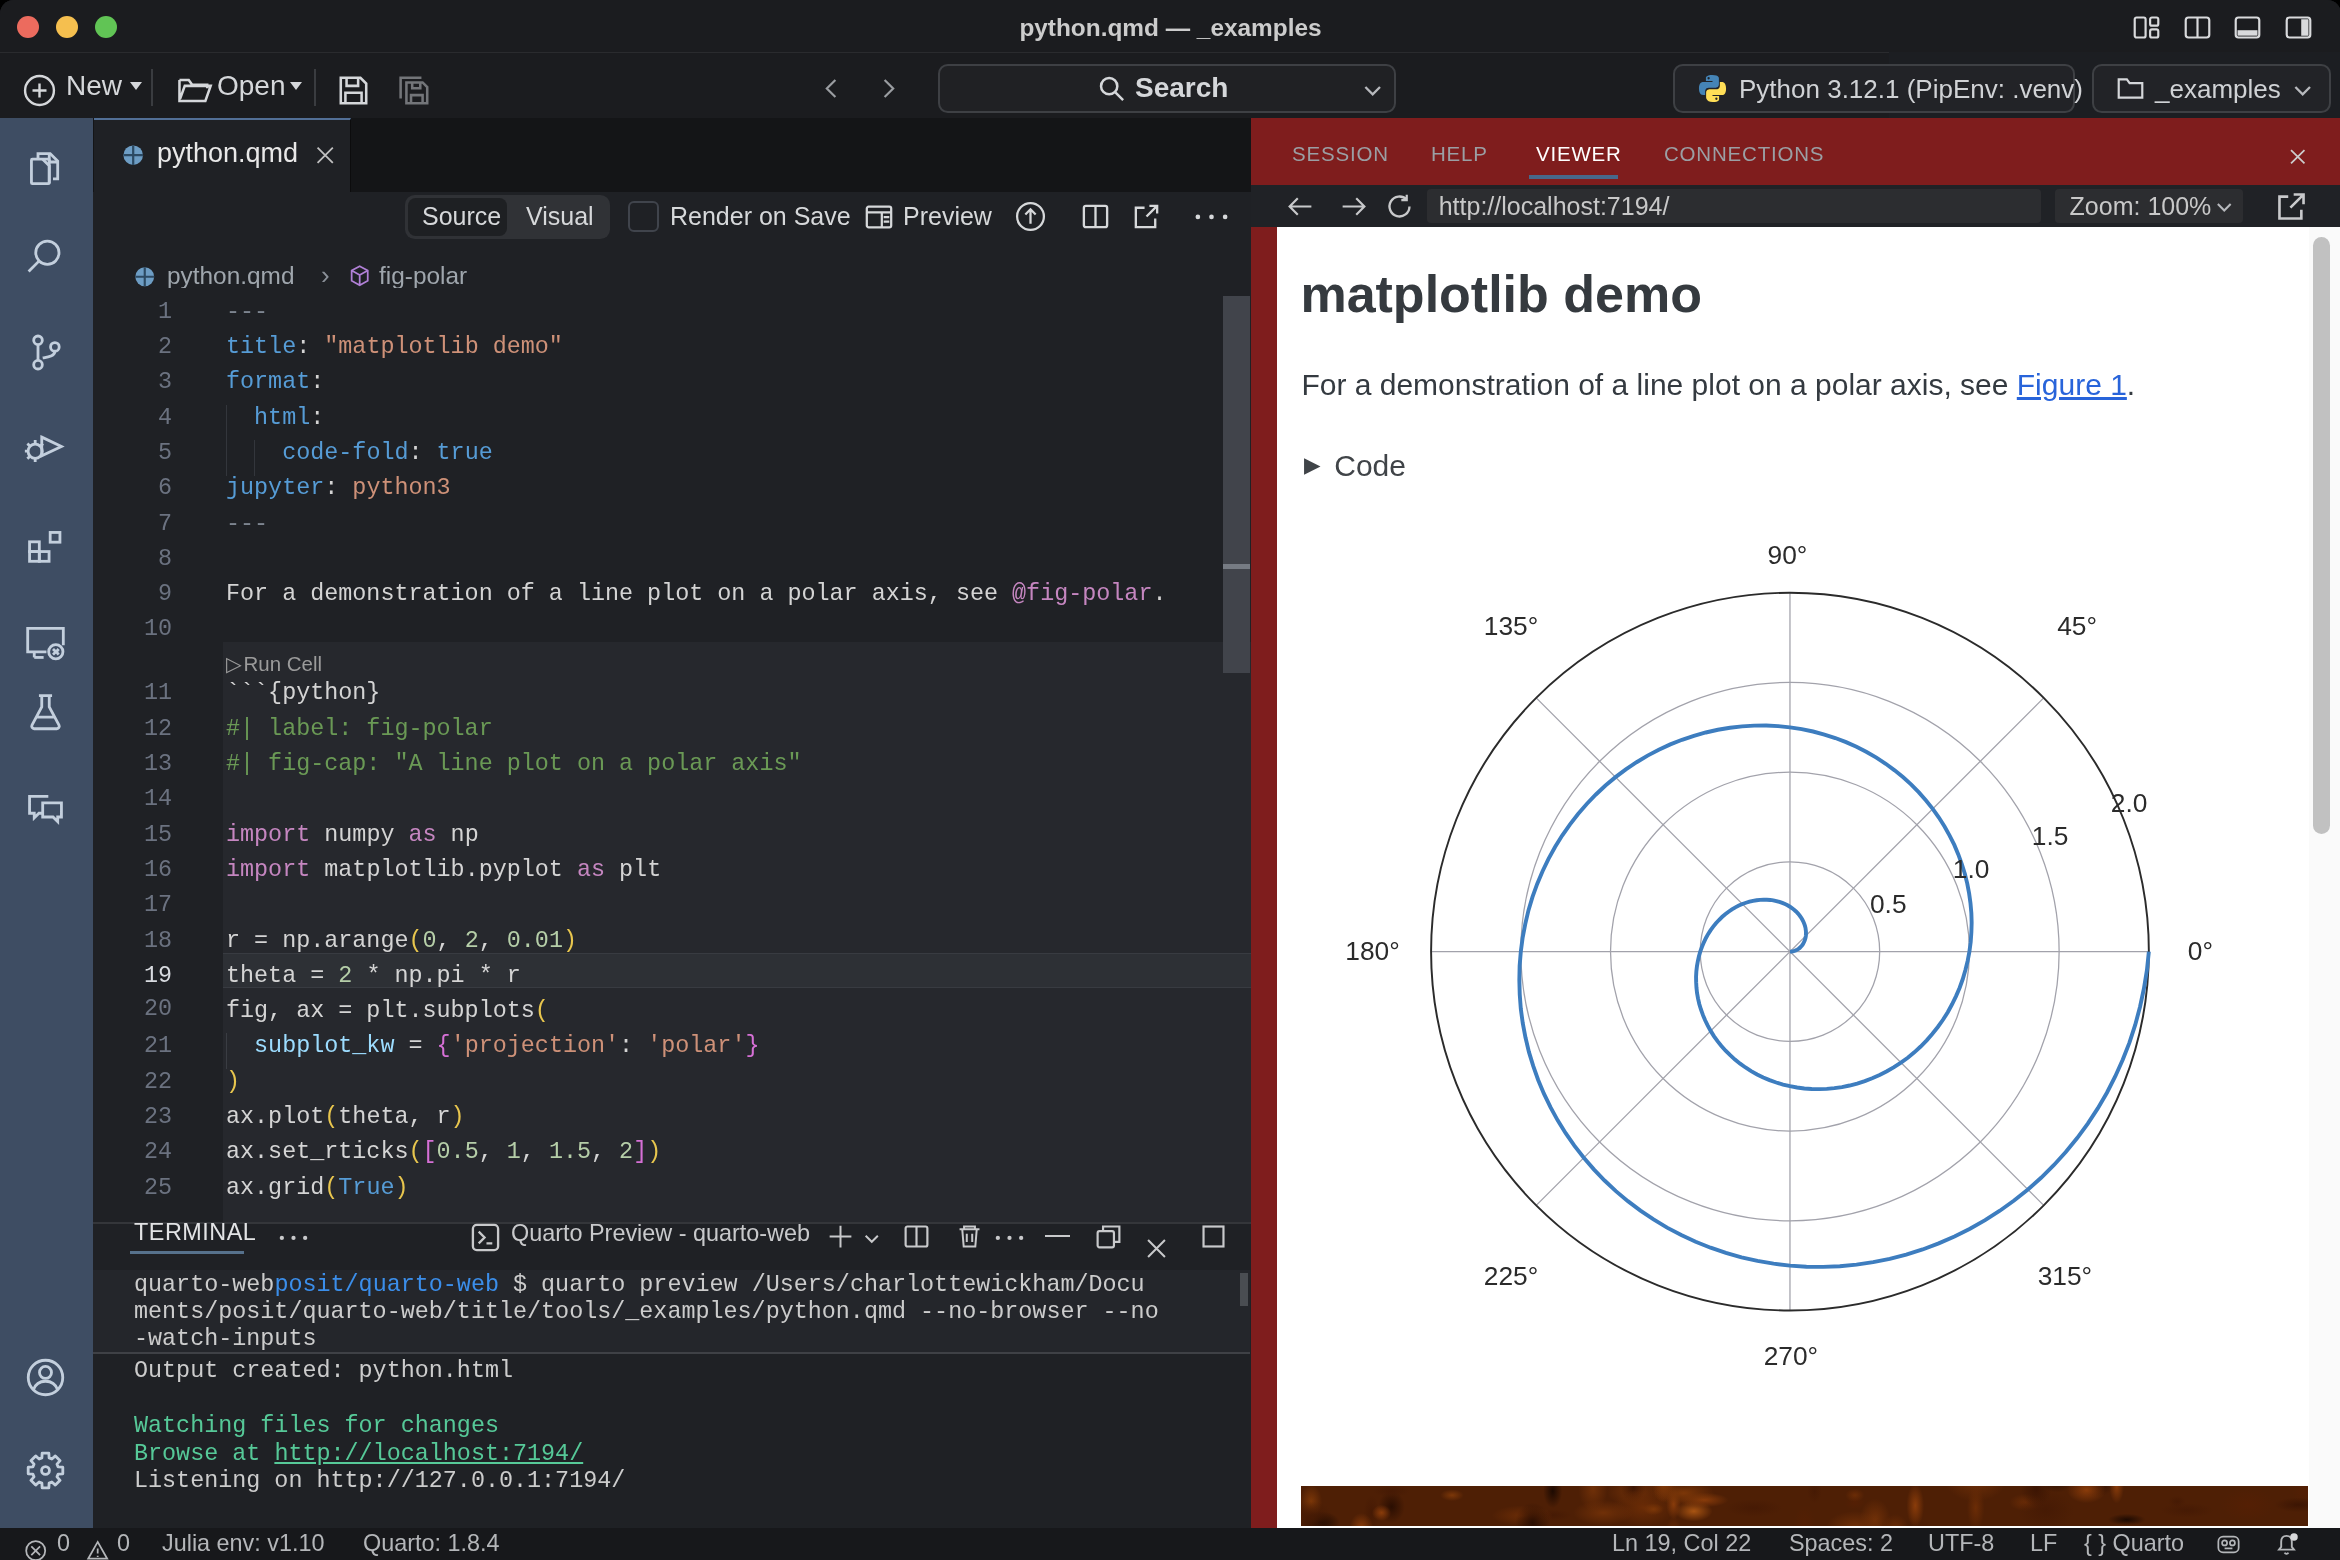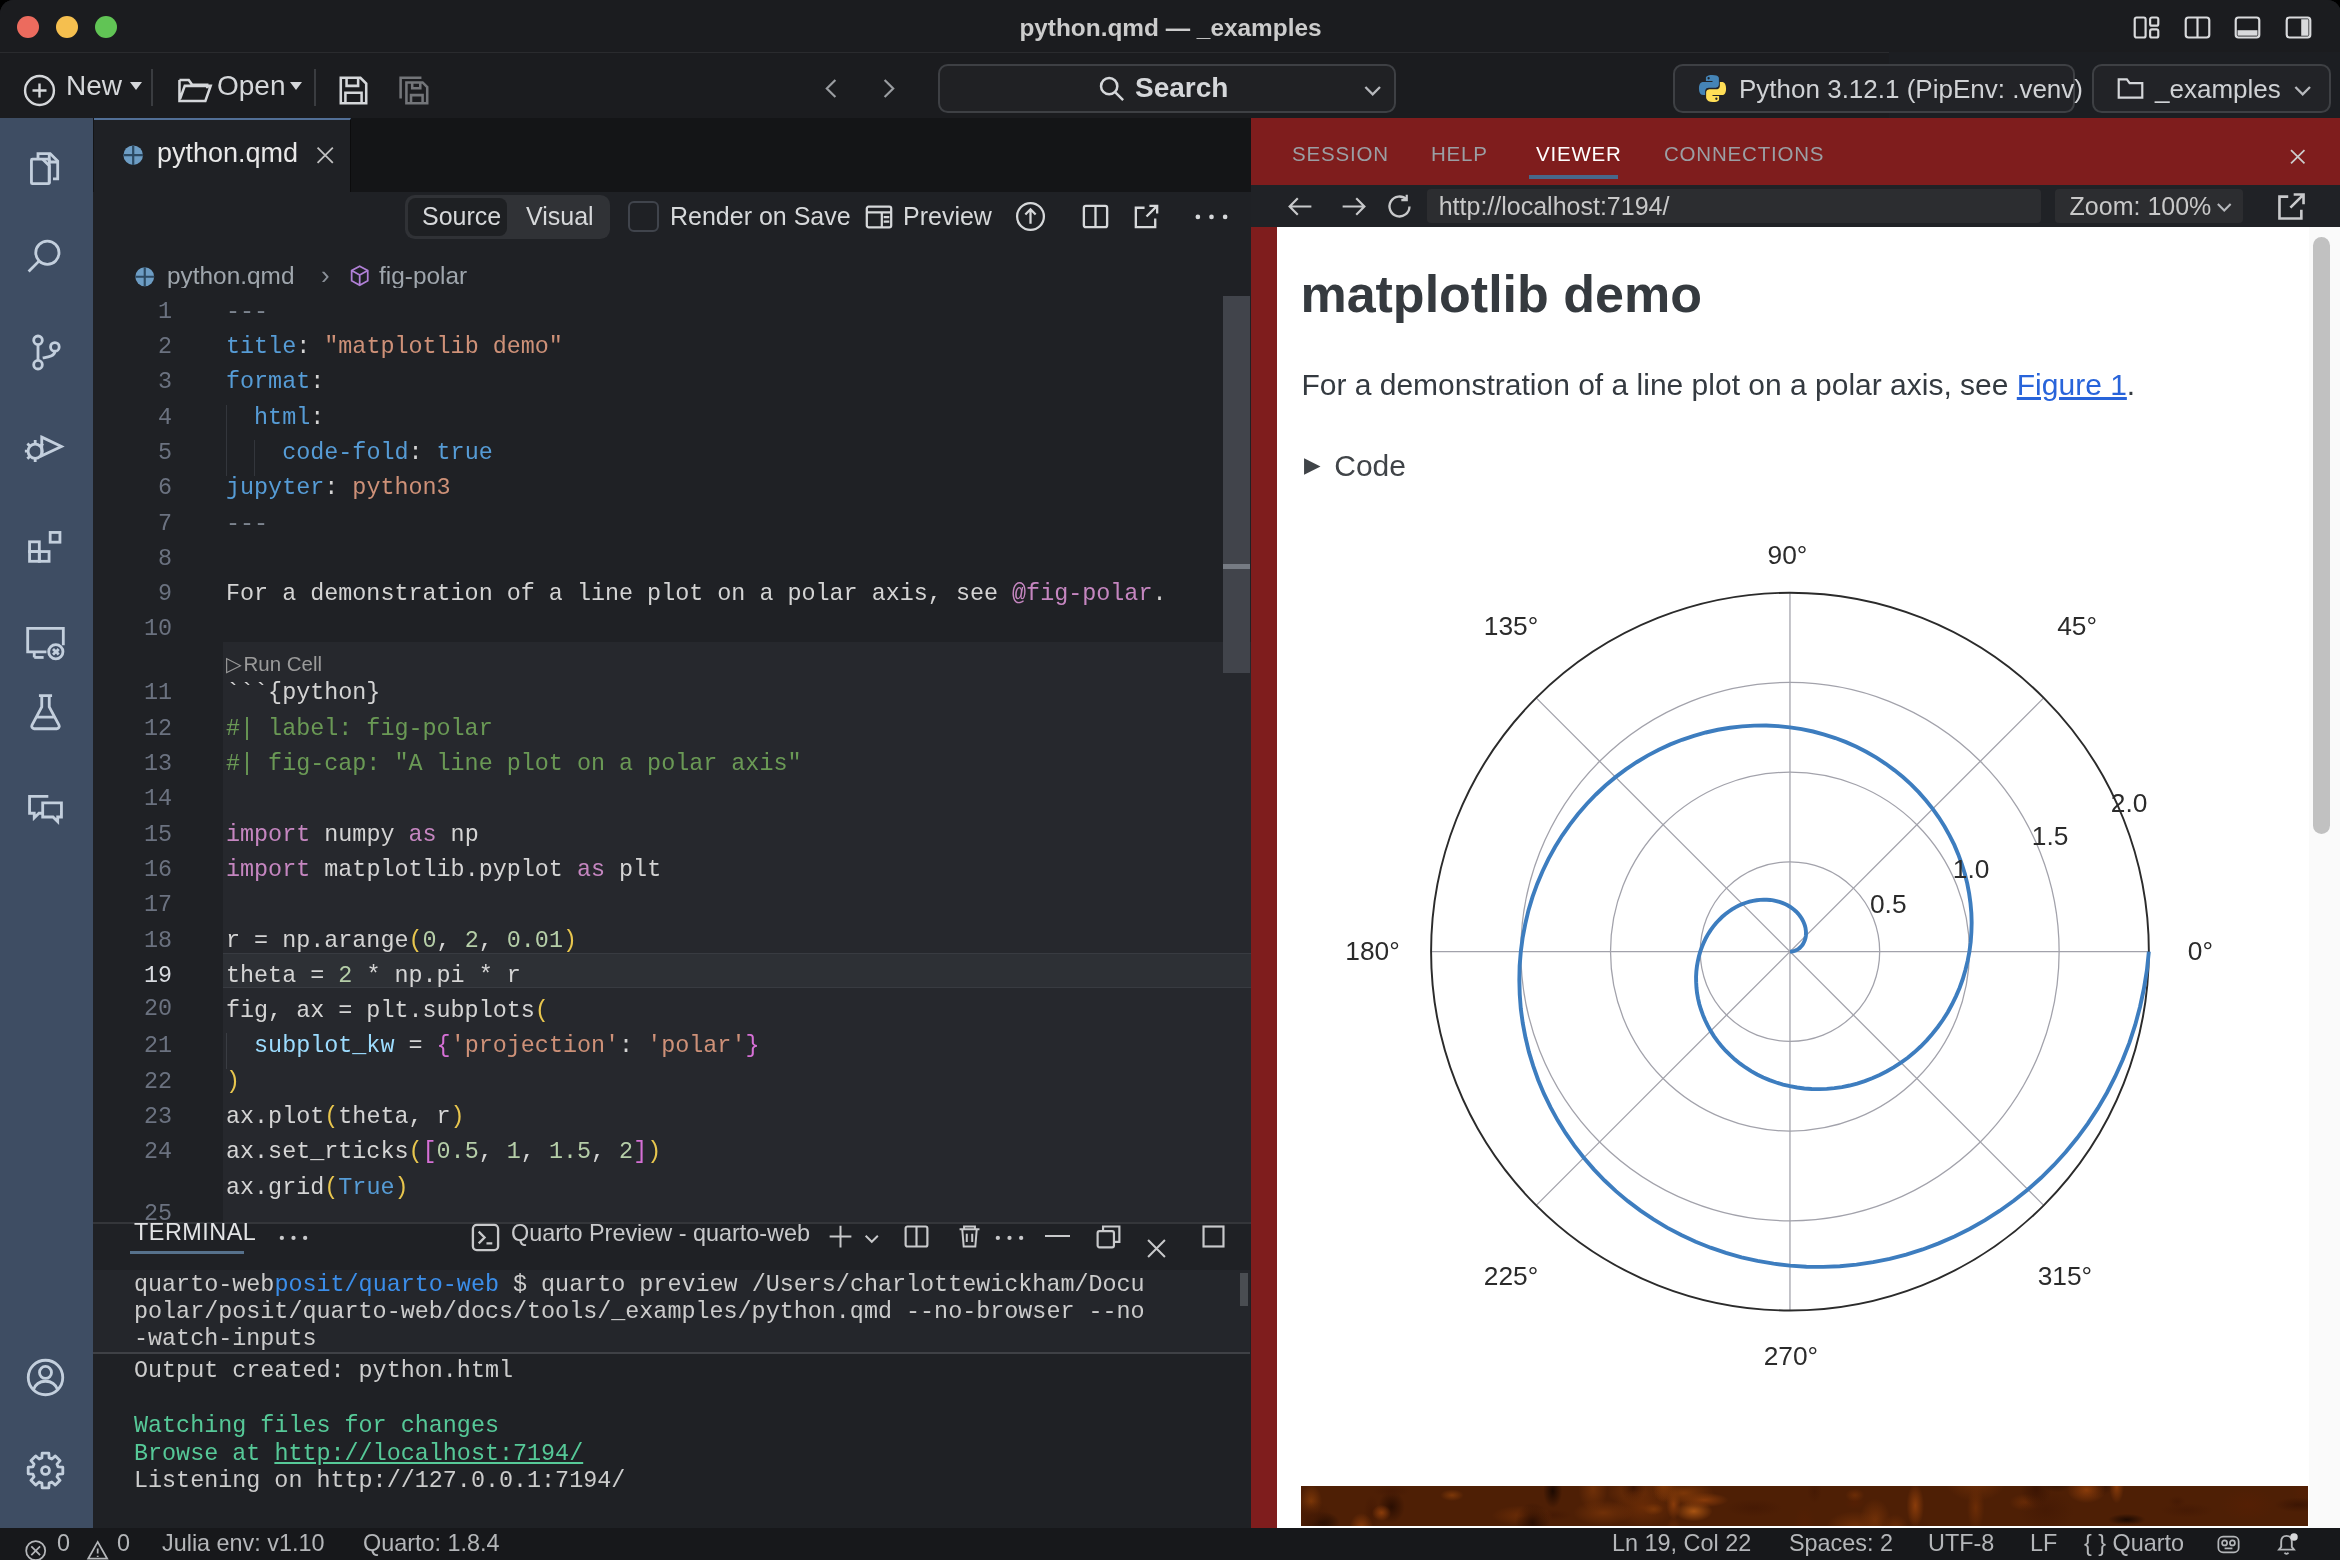--- a/index.html
+++ b/index.html
@@ -275,21 +275,21 @@
     <div class="ln" style="top:534px;">15</div>
     <div class="ln" style="top:569px;">16</div>
     <div class="ln" style="top:604px;">17</div>
     <div class="ln" style="top:640px;">18</div>
     <div class="ln" style="top:675px;color:#d8dbe0;">19</div>
     <div class="ln" style="top:708px;padding-left:20px;">20</div>
     <div class="ln" style="top:745px;">21</div>
     <div class="ln" style="top:781px;">22</div>
     <div class="ln" style="top:816px;">23</div>
     <div class="ln" style="top:851px;">24</div>
-    <div class="ln" style="top:913px;padding-left:19px;">25</div>
+    <div class="ln" style="top:887px;padding-left:19px;">25</div>
     <div class="cl gry" style="top:10.7px;">---</div>
     <div class="cl" style="top:46px;"><span class="blu">title</span>: <span class="str">"matplotlib demo"</span></div>
     <div class="cl" style="top:81px;"><span class="blu">format</span>:</div>
     <div class="abs" style="left:133px;top:117px;width:1px;height:36px;background:#33363c;"></div>
         <div class="cl" style="top:117px;">  <span class="blu">html</span>:</div>
     <div class="abs" style="left:133px;top:152px;width:1px;height:36px;background:#33363c;"></div>
         <div class="abs" style="left:161px;top:152px;width:1px;height:36px;background:#33363c;"></div>
         <div class="cl" style="top:152px;">    <span class="blu">code-fold</span>: <span class="blu">true</span></div>
     <div class="cl" style="top:187px;"><span class="blu">jupyter</span>: <span class="str">python3</span></div>
     <div class="cl gry" style="top:223px;">---</div>
@@ -355,21 +355,21 @@
         </svg>
     <svg class="abs" style="left:1050px;top:10.7px;" width="27" height="27" viewBox="0 0 16 16" fill="none" stroke="#c8c9cb" stroke-width="1.2">
           <path d="M3 3l10 10M13 3L3 13"></path>
         </svg>
     <svg class="abs" style="left:1106px;top:-2px;" width="29" height="29" viewBox="0 0 16 16" fill="none" stroke="#c8c9cb" stroke-width="1.2">
           <rect x="2.5" y="2.5" width="11" height="11"></rect>
         </svg>
     <div class="abs" style="left:0px;top:46px;width:1157px;height:84px;background:#24262b;"></div>
     <div class="abs" style="left:0px;top:128px;width:1157px;height:2px;background:#3f4146;"></div>
     <div class="term-line" style="top:48px;">quarto-web<span style="color:#3b8eea;">posit/quarto-web</span> $ quarto preview /Users/charlottewickham/Docu</div>
-    <div class="term-line" style="top:75px;">polar/posit/quarto-web/docs/tools/_examples/python.qmd --no-browser --no</div>
+    <div class="term-line" style="top:75px;">ments/posit/quarto-web/title/tools/_examples/python.qmd --no-browser --no</div>
     <div class="term-line" style="top:102px;">-watch-inputs</div>
     <div class="term-line" style="top:134px;">Output created: python.html</div>
     <div class="term-line" style="top:189px;color:#56c998;">Watching files for changes</div>
     <div class="term-line" style="top:217px;color:#56c998;">Browse at <span style="text-decoration:underline;">http://localhost:7194/</span></div>
     <div class="term-line" style="top:244px;">Listening on http://127.0.0.1:7194/</div>
         <div class="abs" style="left:1147px;top:49px;width:7.8px;height:33px;background:#4a4d52;"></div>
   </div>
 
   <div class="statusbar" id="statusbar">
     <svg class="abs" style="left:24.4px;top:10.7px;" width="23.4" height="23.4" viewBox="0 0 16 16" fill="none" stroke="#b4b6b9" stroke-width="1.2">

